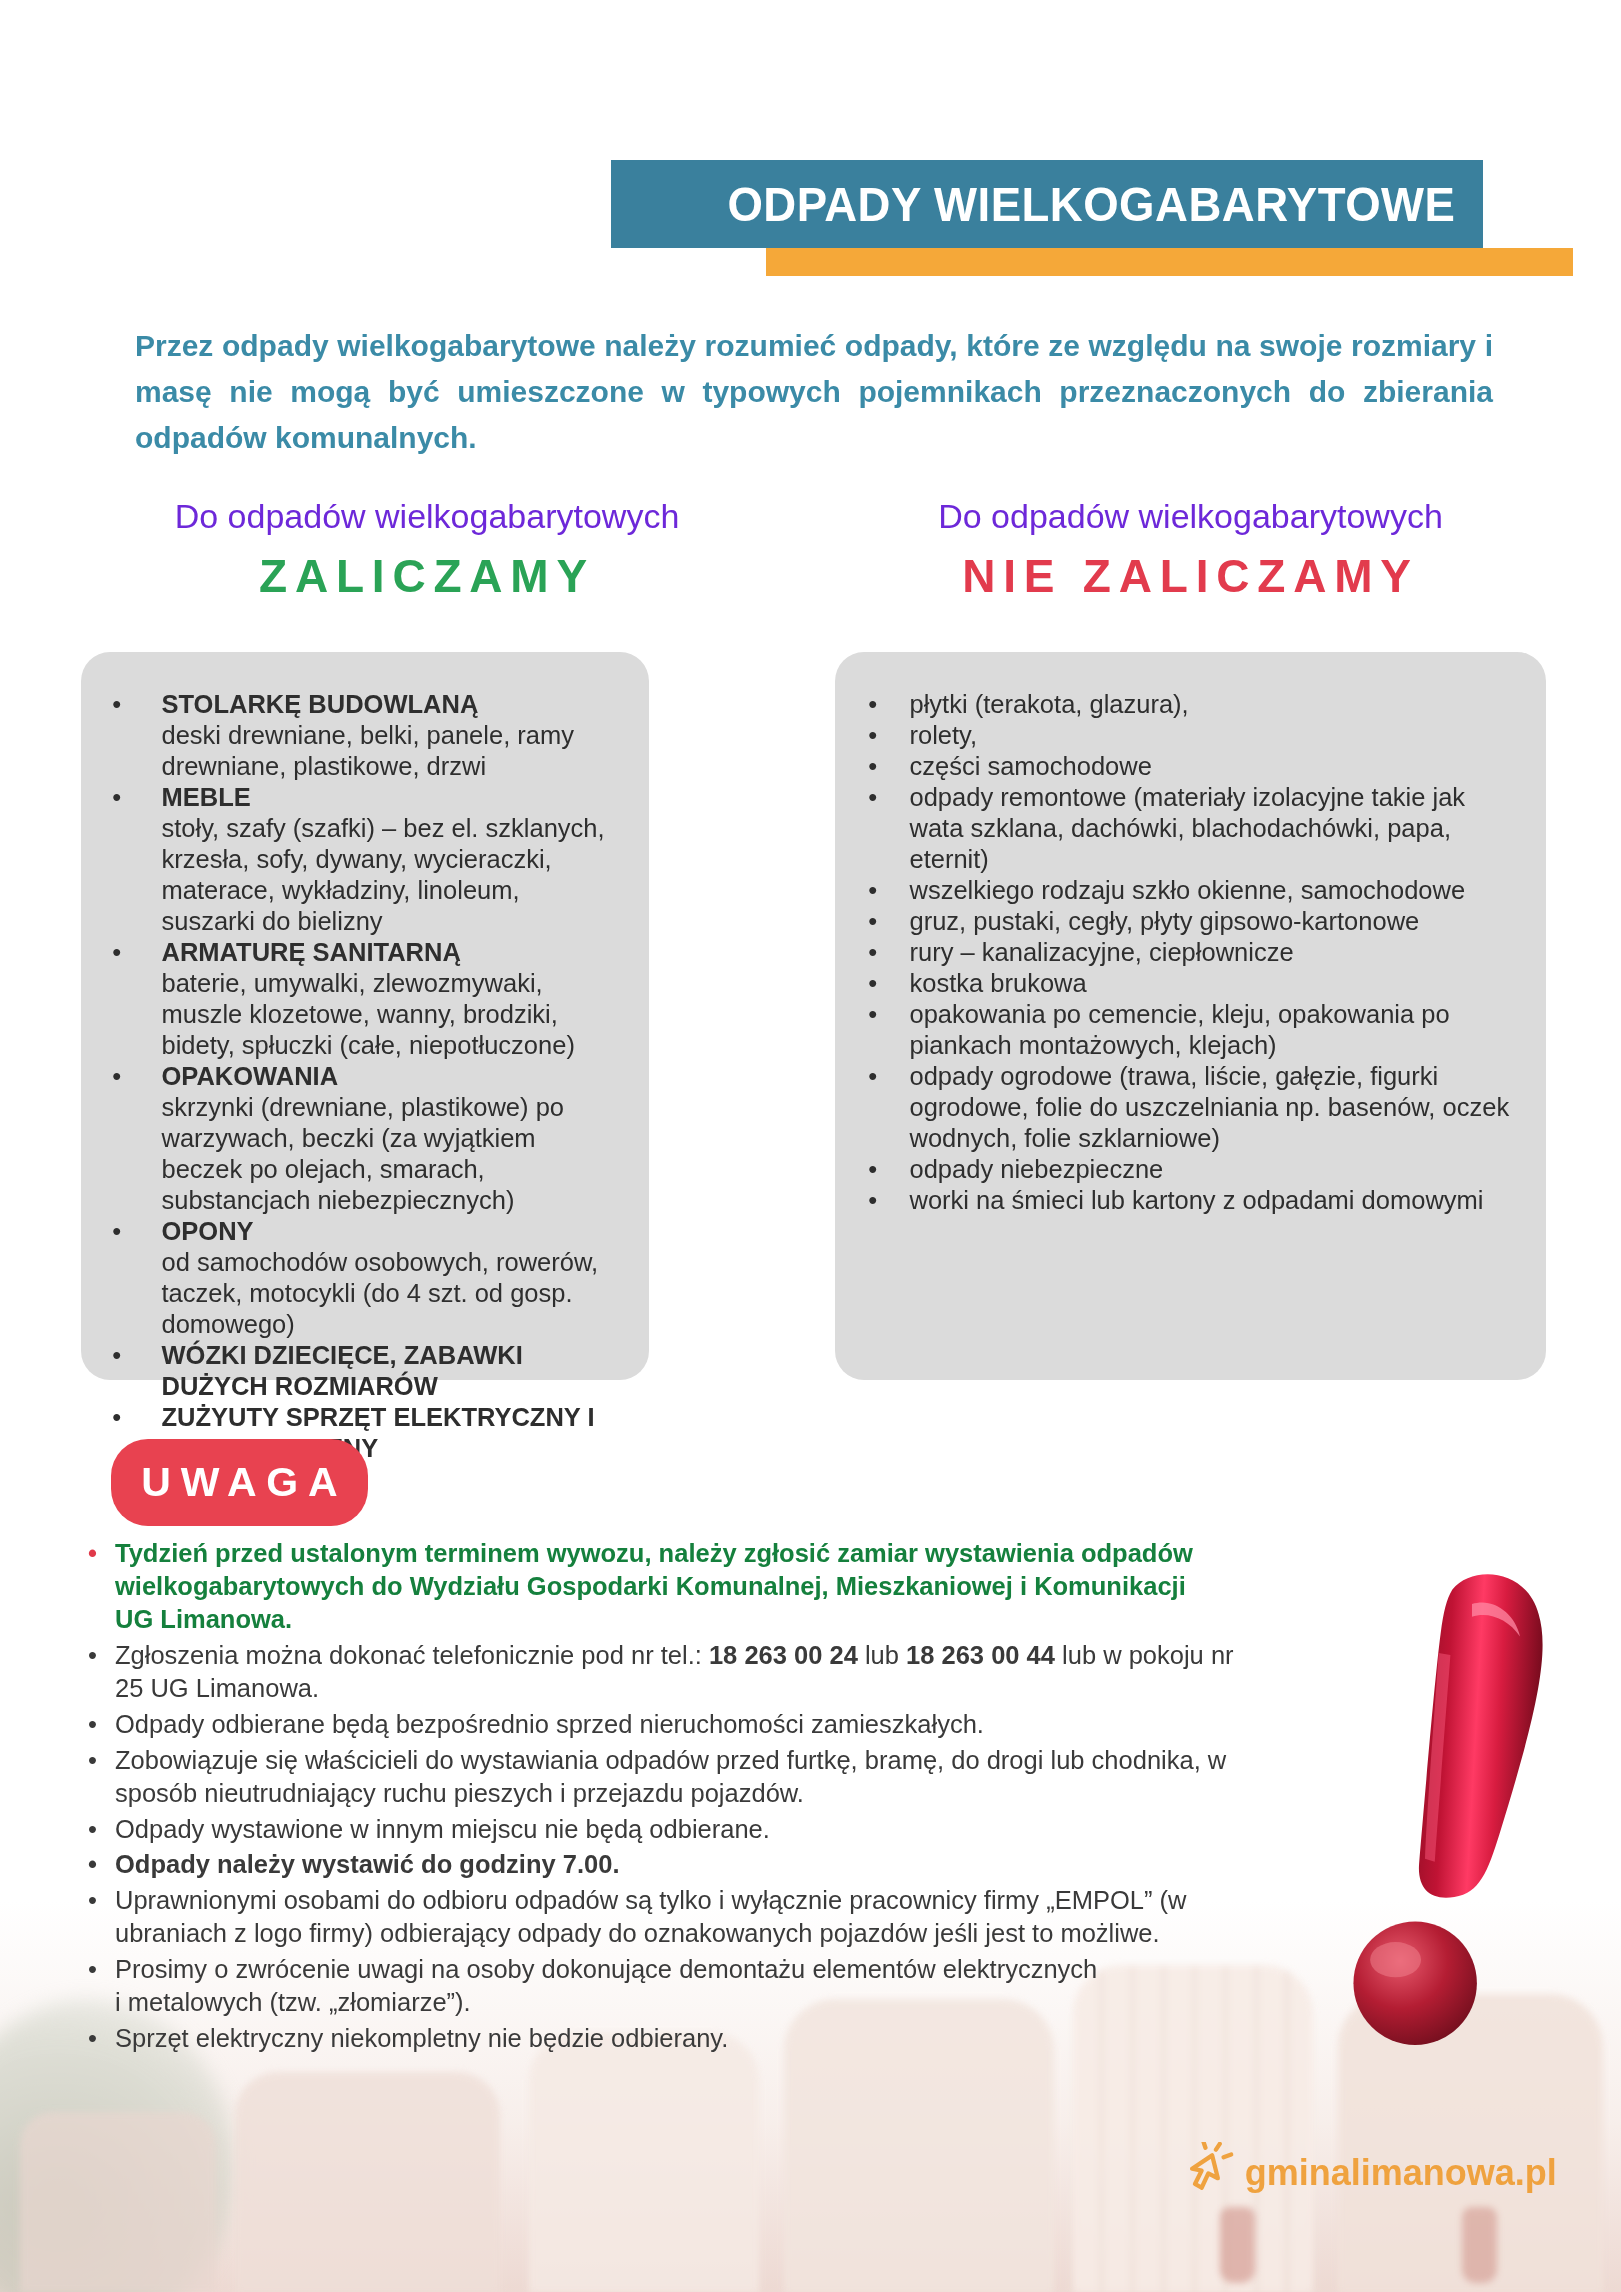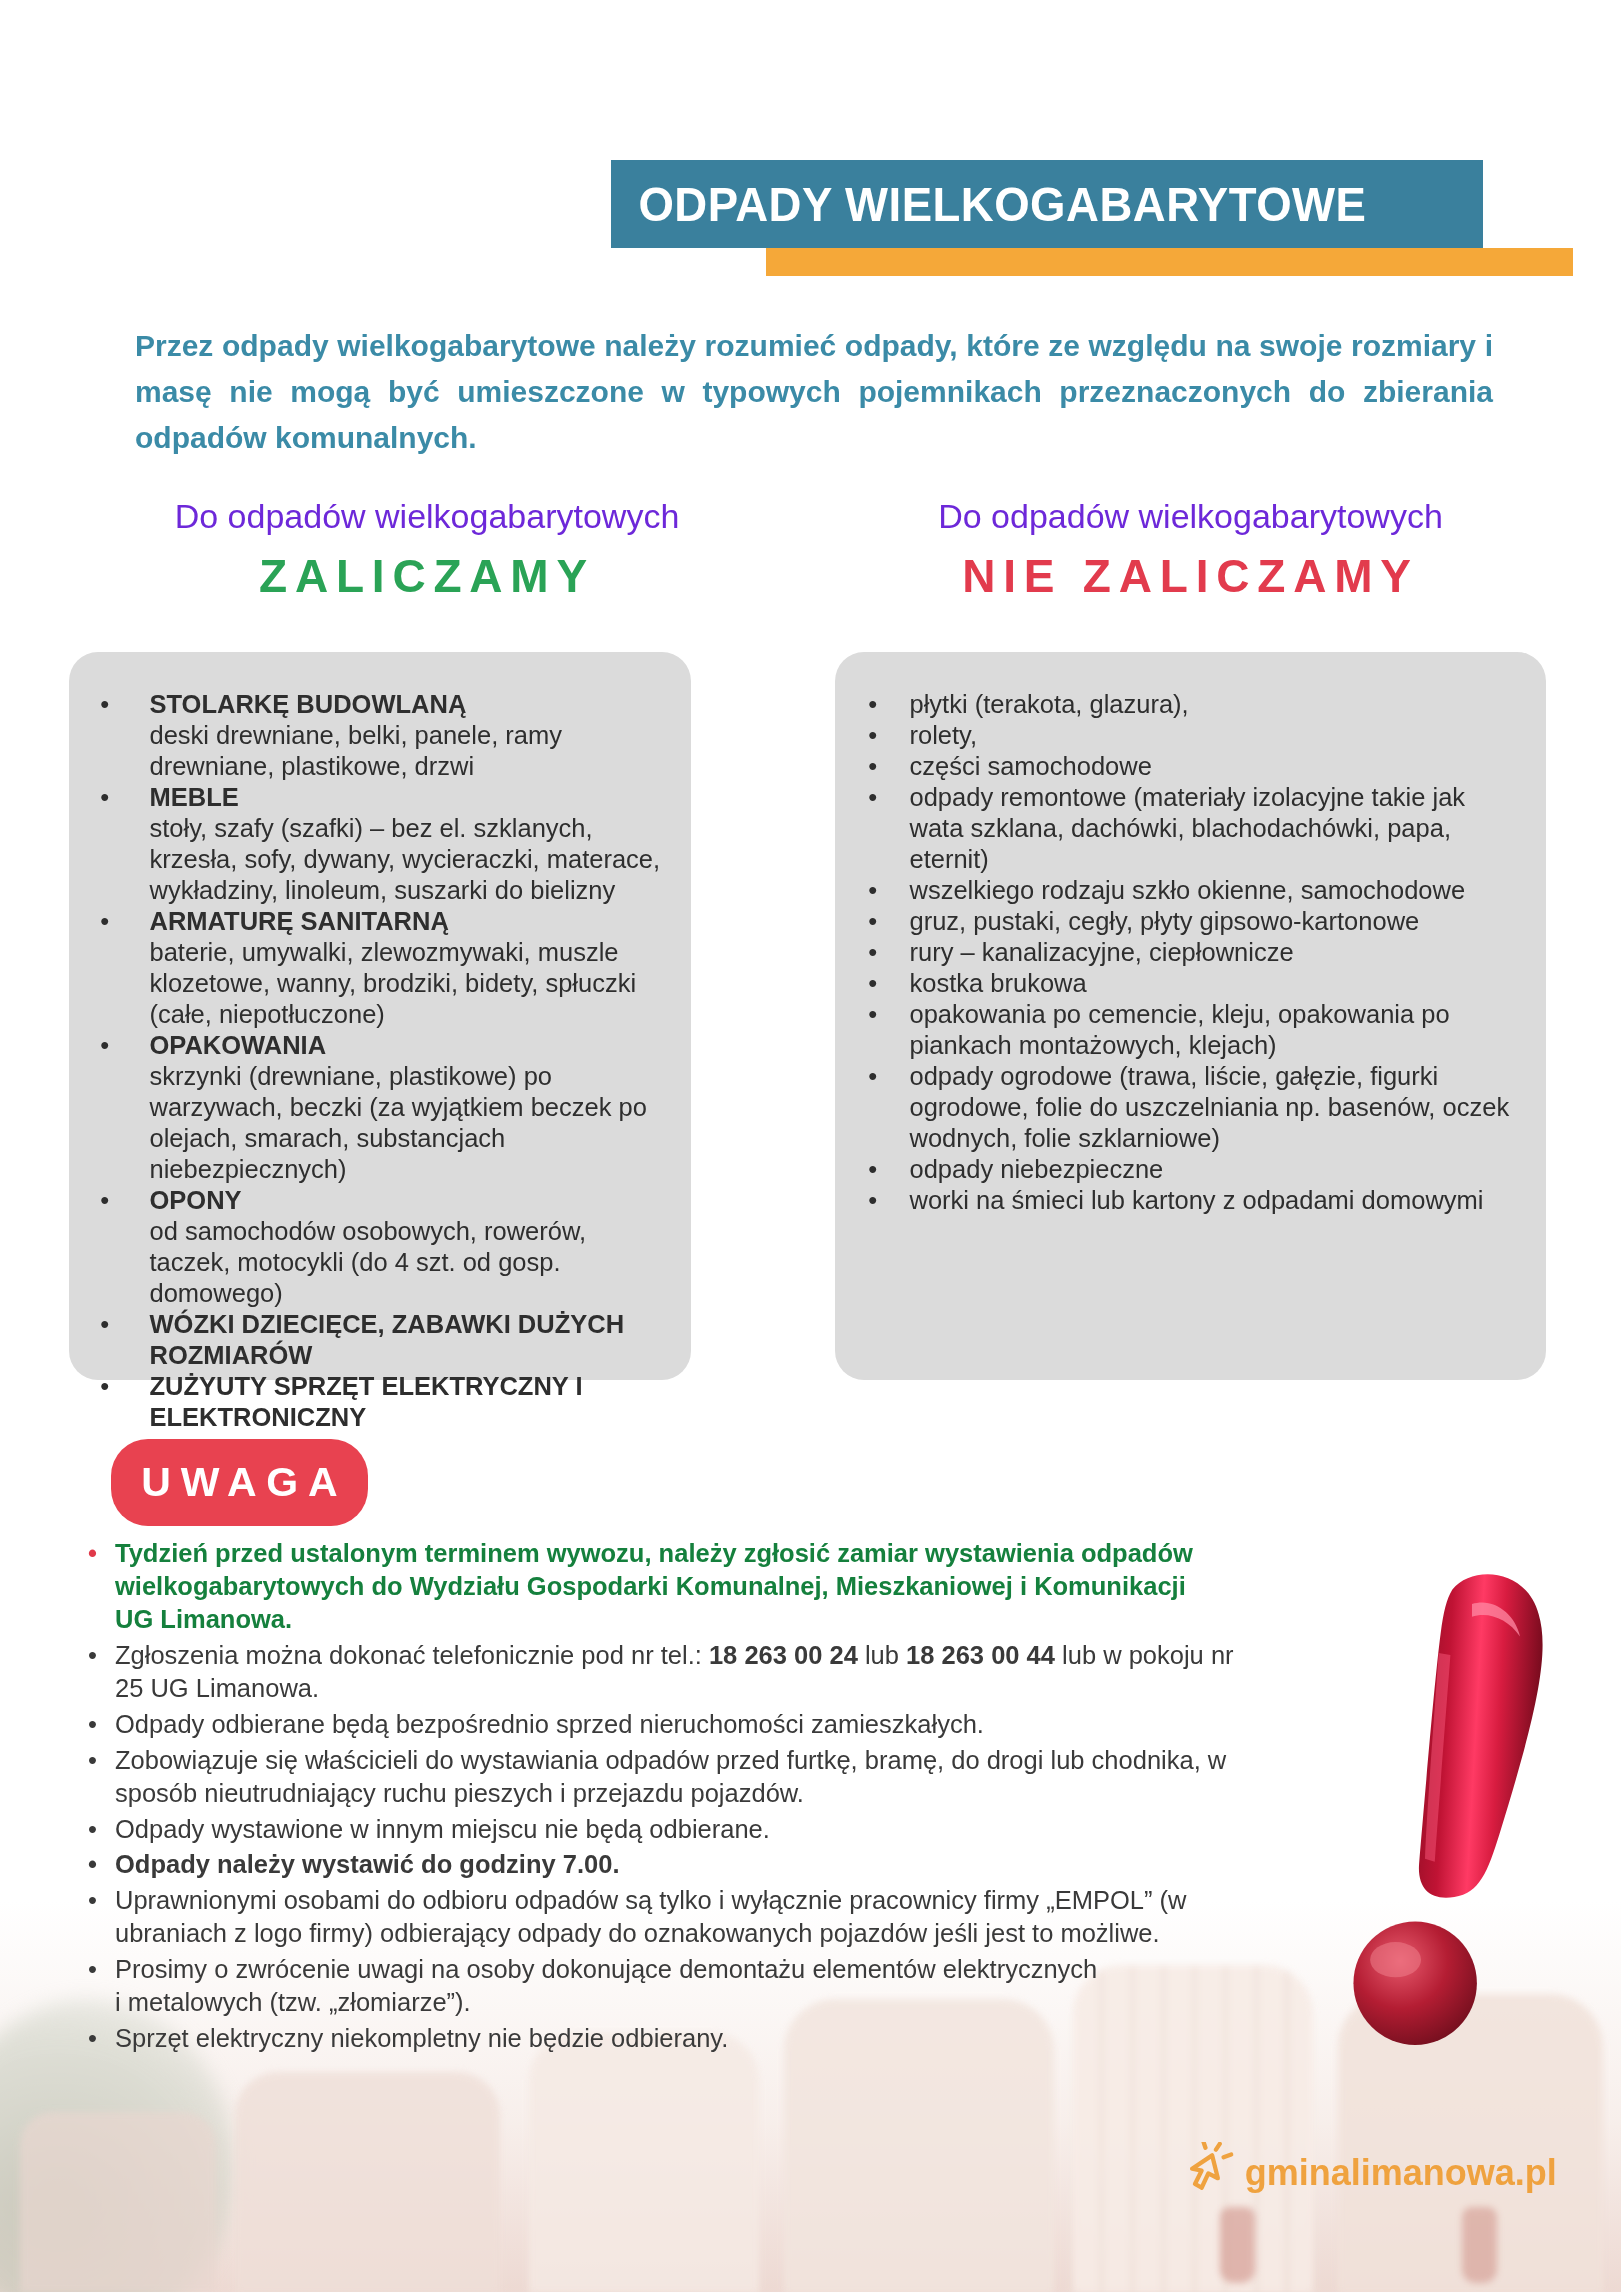--- a/index.html
+++ b/index.html
@@ -26,42 +26,42 @@
     background:repeating-linear-gradient(90deg,#f7ece6 0 25.5px,#f1e3dc 25.5px 31px);}
   .chair5{left:1338px;bottom:0;width:265px;height:299px;background:#f1e2da;border-radius:53px 53px 0 0;opacity:.85;}
   .chair6{left:19.6px;bottom:0;width:196px;height:181px;background:#e9d7d0;border-radius:33px 33px 0 0;opacity:.7;}
   .leg1{left:1220px;bottom:9.8px;width:35px;height:76px;background:#c4756a;border-radius:9.8px 9.8px 13.7px 13.7px;opacity:.45;}
   .leg2{left:1462px;bottom:9.8px;width:35px;height:76px;background:#c4756a;border-radius:9.8px 9.8px 13.7px 13.7px;opacity:.4;}
 
   .content{position:relative;z-index:2;}
 
   
   .banner{position:absolute;left:611px;top:160px;width:872px;height:88px;background:#3A809D;
-    display:flex;align-items:center;justify-content:flex-start;}
+    display:flex;align-items:center;justify-content:flex-end;}
   .banner-text{color:#ffffff;font-weight:700;font-size:49px;letter-spacing:0.5px;
     display:inline-block;transform:scaleX(0.93);white-space:nowrap;}
   .orange-bar{position:absolute;left:766px;top:248px;width:807px;height:28px;background:#F5A839;}
 
   
   .intro{position:absolute;left:135px;top:323px;width:1358px;margin:0;
     color:#3B8BA7;font-weight:700;font-size:30px;line-height:46px;text-align:justify;}
 
   
   .col-head{position:absolute;top:496px;text-align:center;}
   .col-head.left{left:69px;width:716px;}
   .col-head.right{left:835px;width:711px;}
   .col-title{color:#6d28d9;font-size:34px;line-height:41px;}
   .col-verdict{margin-top:11.8px;font-size:46px;font-weight:700;letter-spacing:7.8px;}
   .verdict-yes{color:#2AA356;}
   .verdict-no{color:#E23B4D;}
 
   
   .box{position:absolute;top:652px;height:728px;background:#DBDBDB;border-radius:29px;
     padding:37px 29px 19.6px 23.5px;color:#2E2E2E;font-size:25.5px;line-height:31px;}
-  .box.left{left:69px;width:622px;}
+  .box.left{left:81px;width:568px;}
   .box.right{left:835px;width:711px;padding-left:25.5px;}
   .box ul{list-style:none;margin:0;padding:0;}
   .box li{position:relative;padding-left:57px;}
   .box.right li{padding-left:49px;}
   .box li::before{content:"\2022";position:absolute;left:7.8px;top:0;color:#2E2E2E;font-size:25.5px;}
   .inc-title{font-weight:700;}
   .inc-detail{font-weight:400;}
 
   
   .uwaga{position:absolute;left:111px;top:1439px;width:257px;height:87px;background:#E84250;

